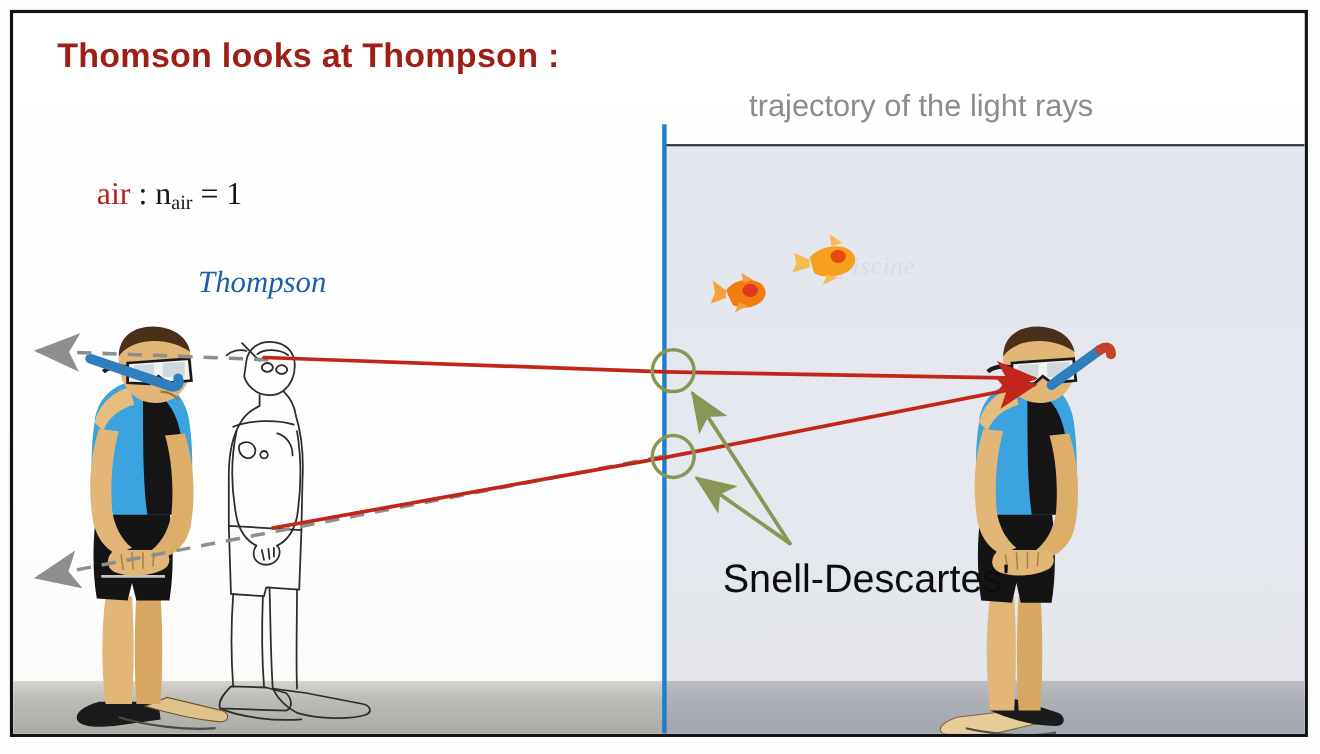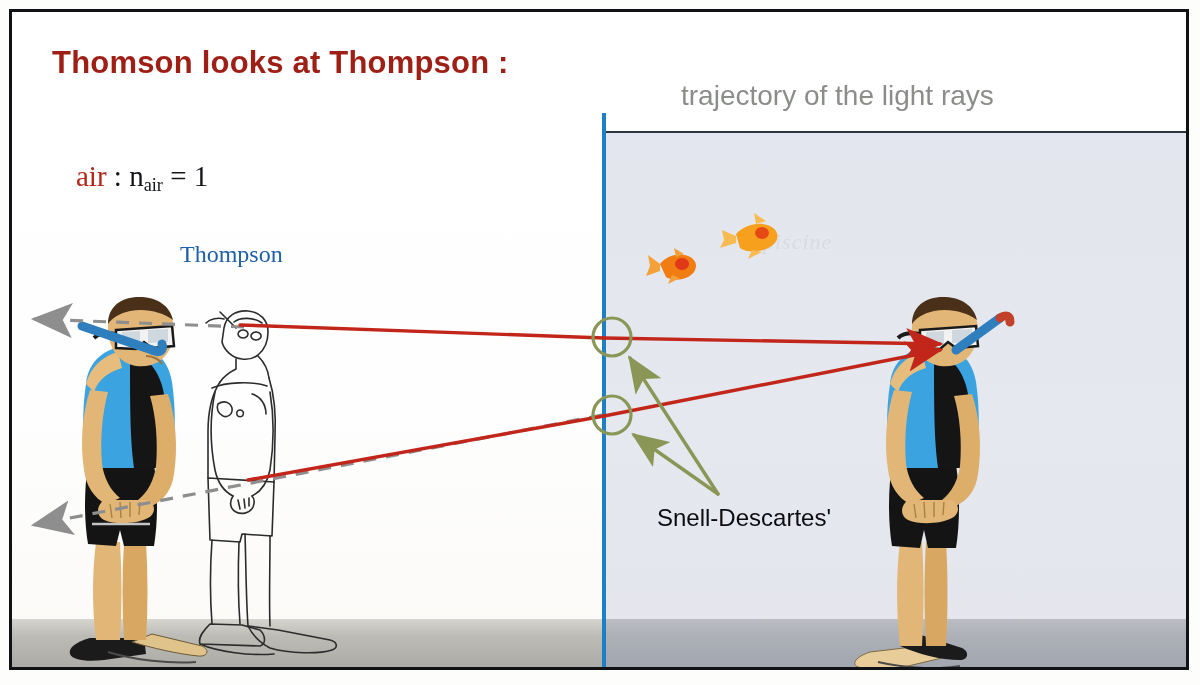--- a/index.html
+++ b/index.html
@@ -65,21 +65,21 @@
   }
   .ground-water {
     position: absolute;
     left: 591px; right: 0; bottom: 0;
     height: 48px;
     background: linear-gradient(to bottom, rgba(176,180,190,0.6) 0%, rgba(160,166,178,0.85) 100%);
   }
   
   .title-main {
     position: absolute;
-    left: 40px; top: 33px;
+    left: 40px; top: 21px;
     font-size: 31px;
     font-weight: bold;
     color: #9d1f15;
     letter-spacing: 0.2px;
     white-space: nowrap;
   }
   .title-sub {
     position: absolute;
     left: 669px; top: 37px;
     font-size: 28px;
@@ -94,37 +94,38 @@
     white-space: nowrap;
     color: #14161a;
   }
   .medium-label .mat { color: #b2261a; }
   .medium-label sub {
     font-size: 0.63em;
     vertical-align: baseline;
     position: relative;
     bottom: -0.28em;
   }
-  #air-label  { left: 64px;  top: 148px; }
+  #air-label  { left: 76px;  top: 148px; }
   #water-label{ left: 812px; top: 152px; }
 
   .person-name {
     position: absolute;
     font-family: "Liberation Serif", serif;
-    font-size: 24px;
+    font-style: italic;
+    font-size: 28px;
     color: #1d5fa8;
     white-space: nowrap;
   }
   #name-left  { left: 168px; top: 229px; }
   #name-right { left: 888px; top: 230px; }
 
   .snell-label {
     position: absolute;
     left: 645px; top: 490px;
-    font-size: 24px;
+    font-size: 36px;
     line-height: 1.32;
     color: #0c0d10;
     white-space: nowrap;
   }
 
   svg.overlay {
     position: absolute;
     left: 0; top: 0;
     width: 1180px; height: 661px;
     pointer-events: none;

